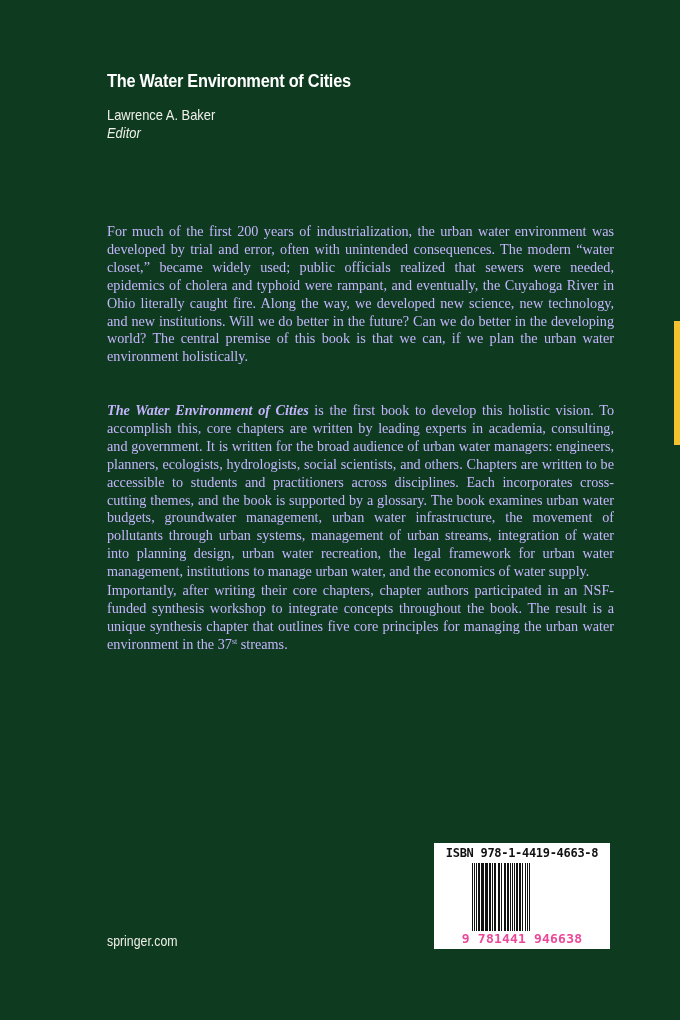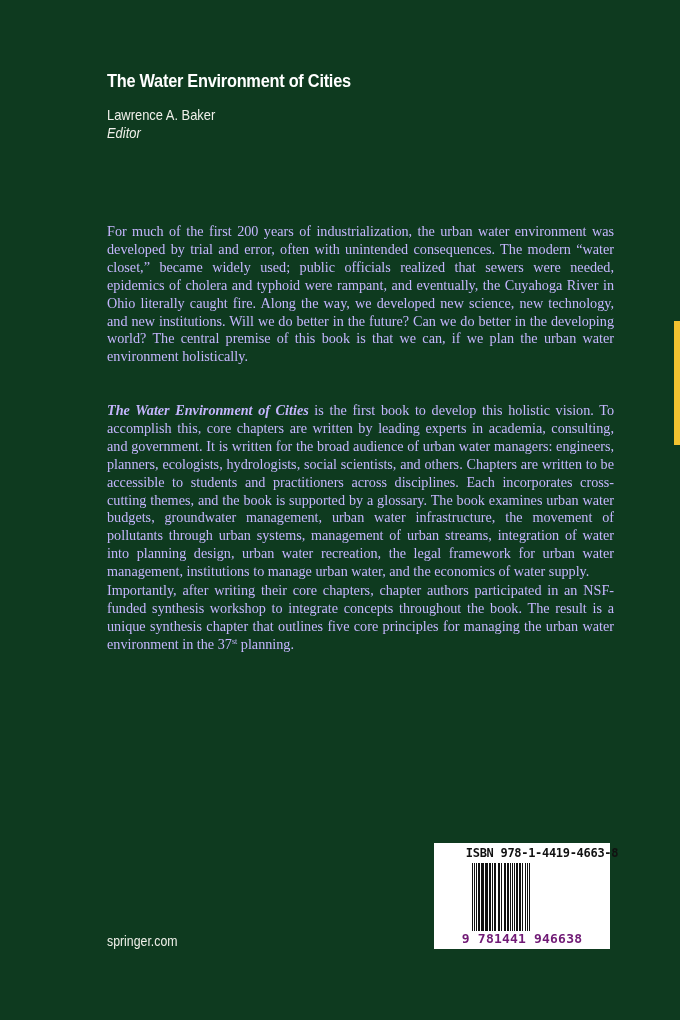--- a/index.html
+++ b/index.html
@@ -54,48 +54,47 @@
   }
   .barcode-box {
     position: absolute; left: 434px; top: 843px; width: 176px; height: 106px;
     background: #ffffff;
   }
   .isbn-text {
     position: absolute; left: 0; top: 3px; width: 176px; text-align: center;
     font-family: "DejaVu Sans Mono", monospace;
     font-size: 12px; font-weight: bold; color: #111; letter-spacing: -0.3px;
     white-space: nowrap;
-    padding-left: 20px;
   }
   .bars {
     position: absolute; left: 38px; top: 20px; width: 100px; height: 70px;
     display: flex; align-items: stretch;
   }
   .bars span { display: block; height: 100%; }
   .ean-text {
     position: absolute; left: 0; top: 88px; width: 176px; text-align: center;
     font-family: "DejaVu Sans Mono", monospace;
-    font-size: 13px; font-weight: bold; color: #701a75; letter-spacing: 0.2px;
+    font-size: 13px; font-weight: bold; color: #ec4899; letter-spacing: 0.2px;
     background: transparent;
   }
   .ean-text span { background: #fff; padding: 0 1px; }
 </style>
 </head>
 <body>
 
 <div>
   <div class="title">The Water Environment of Cities</div>
   <div class="author">Lawrence A. Baker</div>
   <div class="role">Editor</div>
 
   <div class="body-text p1">For much of the first 200 years of industrialization, the urban water environment was developed by trial and error, often with unintended consequences.  The modern “water closet,” became widely used; public officials realized that sewers were needed, epidemics of cholera and typhoid were rampant, and eventually, the Cuyahoga River in Ohio literally caught fire. Along the way, we developed new science, new technology, and new institutions.  Will we do better in the future?  Can we do better in the developing world?  The central premise of this book is that we can, if we plan the urban water environment holistically.</div>
 
   <div class="body-text p2"><span class="em">The Water Environment of Cities</span><span>  is the first book to develop this holistic vision.  To accomplish this, core chapters are written by leading experts in academia, consulting, and government.  It is written for the broad audience of urban water managers: engineers, planners, ecologists, hydrologists, social scientists, and others.  Chapters are written to be accessible to students and practitioners across disciplines.  Each incorporates cross-cutting themes, and the book is supported by a glossary.  The book examines urban water budgets, groundwater management, urban water infrastructure, the movement of pollutants through urban systems, management of urban streams, integration of water into planning design, urban water recreation, the legal framework for urban water management, institutions to manage urban water, and the economics of water supply.</span></div>
 
-  <div class="body-text p3"><span>Importantly, after writing their core chapters, chapter authors participated in an NSF-funded synthesis workshop to integrate concepts throughout the book. The result is a unique synthesis chapter that outlines five core principles for managing the urban water environment in the 37</span><sup>st</sup><span> planning.</span></div>
+  <div class="body-text p3"><span>Importantly, after writing their core chapters, chapter authors participated in an NSF-funded synthesis workshop to integrate concepts throughout the book. The result is a unique synthesis chapter that outlines five core principles for managing the urban water environment in the 37</span><sup>st</sup><span> streams.</span></div>
 
   <div class="accent-bar"></div>
 
   <div class="publisher">springer.com</div>
 
   <div class="barcode-box">
     <div class="isbn-text">ISBN 978-1-4419-4663-8</div>
     <div class="bars" id="bars">
         <span style="width: 0.9px; background: rgb(17, 17, 17);"></span>
         <span style="width: 0.9px; background: rgb(255, 255, 255);"></span>

